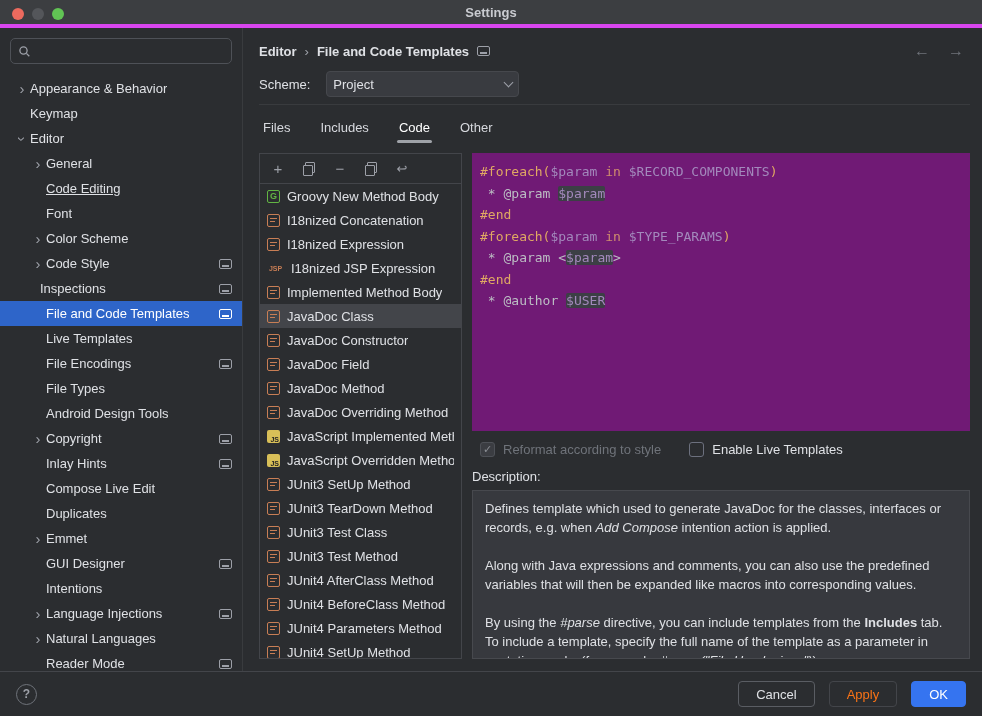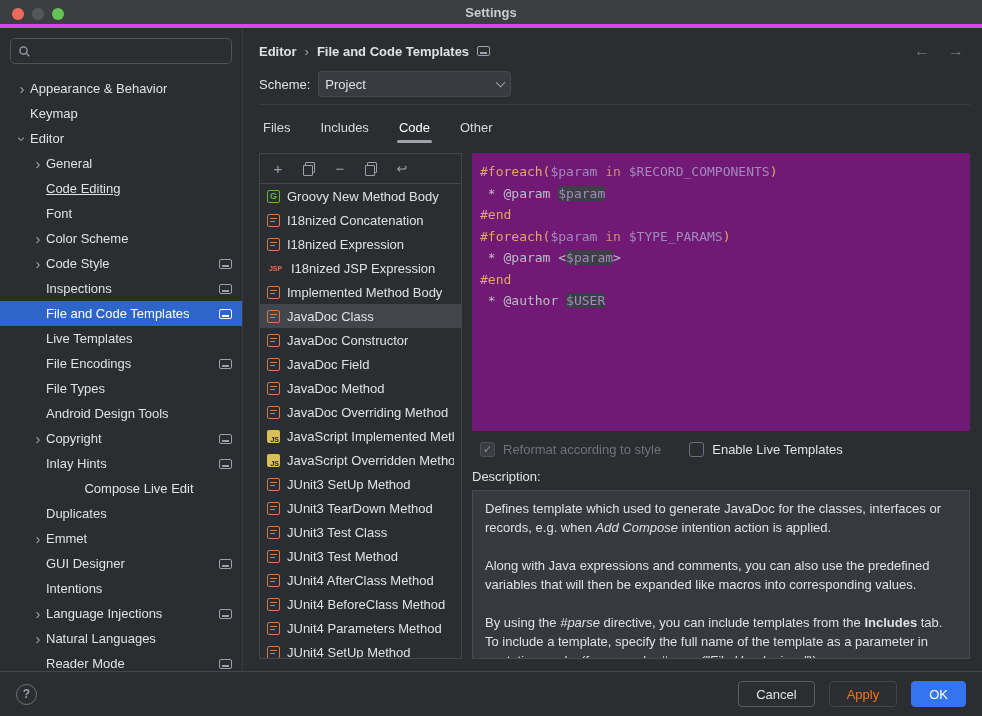--- a/index.html
+++ b/index.html
@@ -38,21 +38,21 @@
   
   .content{flex:1;display:flex;flex-direction:column;padding:8px 12px 12px 16px;min-width:0;}
   .crumb-row{height:30px;display:flex;align-items:center;gap:8px;position:relative;flex:0 0 auto;}
   .crumb{font-weight:700;}
   .crumb-sep{color:#9DA0A8;font-weight:400;}
   .crumb-badge{width:13px;height:10px;border:1px solid #9DA0A8;border-radius:2px;position:relative;}
   .crumb-badge::after{content:'';position:absolute;left:2px;right:2px;bottom:1px;height:2px;background:#9DA0A8;}
   .nav-arrows{position:absolute;right:6px;top:0;height:30px;display:flex;align-items:center;gap:18px;color:#6F737A;font-size:16px;}
   .nav-arrows span{cursor:default;}
 
-  .scheme-row{height:36px;display:flex;align-items:center;gap:8px;flex:0 0 auto;}
+  .scheme-row{height:36px;display:flex;align-items:center;gap:16px;flex:0 0 auto;}
   .dropdown{width:193px;height:26px;background:#393B40;border:1px solid #46484D;border-radius:4px;display:flex;align-items:center;justify-content:space-between;padding:0 6px;cursor:default;}
   .dd-chevron{width:7px;height:7px;border-right:1.5px solid #9DA0A8;border-bottom:1.5px solid #9DA0A8;transform:rotate(45deg);margin-top:-4px;}
 
   .header-divider{height:1px;background:#393B3E;margin-top:2px;flex:0 0 auto;}
 
   .tabs{height:44px;display:flex;gap:30px;padding:0 4px;flex:0 0 auto;}
   .tab{display:flex;align-items:center;position:relative;color:#D7D9DE;cursor:default;}
   .tab.selected{color:#FFFFFF;}
   .tab.selected::after{content:'';position:absolute;left:-2px;right:-2px;bottom:6px;height:3px;border-radius:2px;background:#9FA2A8;}
 
@@ -157,21 +157,21 @@
           </div>
           <div class="tree-row" style="padding-left: 30px;">
             <span class="chevron">›</span>
             <span class="tree-label">Color Scheme</span>
           </div>
           <div class="tree-row" style="padding-left: 30px;">
             <span class="chevron">›</span>
             <span class="tree-label">Code Style</span>
             <span class="screen-badge"></span>
           </div>
-          <div class="tree-row" style="padding-left: 30px;">
+          <div class="tree-row" style="padding-left: 24px;">
             <span class="chevron"></span>
             <span class="tree-label">Inspections</span>
             <span class="screen-badge"></span>
           </div>
           <div class="tree-row selected" style="padding-left: 30px;">
             <span class="chevron"></span>
             <span class="tree-label">File and Code Templates</span>
             <span class="screen-badge"></span>
           </div>
           <div class="tree-row" style="padding-left: 30px;">
@@ -194,21 +194,21 @@
           <div class="tree-row" style="padding-left: 30px;">
             <span class="chevron">›</span>
             <span class="tree-label">Copyright</span>
             <span class="screen-badge"></span>
           </div>
           <div class="tree-row" style="padding-left: 30px;">
             <span class="chevron"></span>
             <span class="tree-label">Inlay Hints</span>
             <span class="screen-badge"></span>
           </div>
-          <div class="tree-row" style="padding-left: 30px; justify-content: center;">
+          <div class="tree-row" style="padding-left: 30px;">
             <span class="chevron"></span>
             <span class="tree-label">Compose Live Edit</span>
           </div>
           <div class="tree-row" style="padding-left: 30px;">
             <span class="chevron"></span>
             <span class="tree-label">Duplicates</span>
           </div>
           <div class="tree-row" style="padding-left: 30px;">
             <span class="chevron">›</span>
             <span class="tree-label">Emmet</span>

